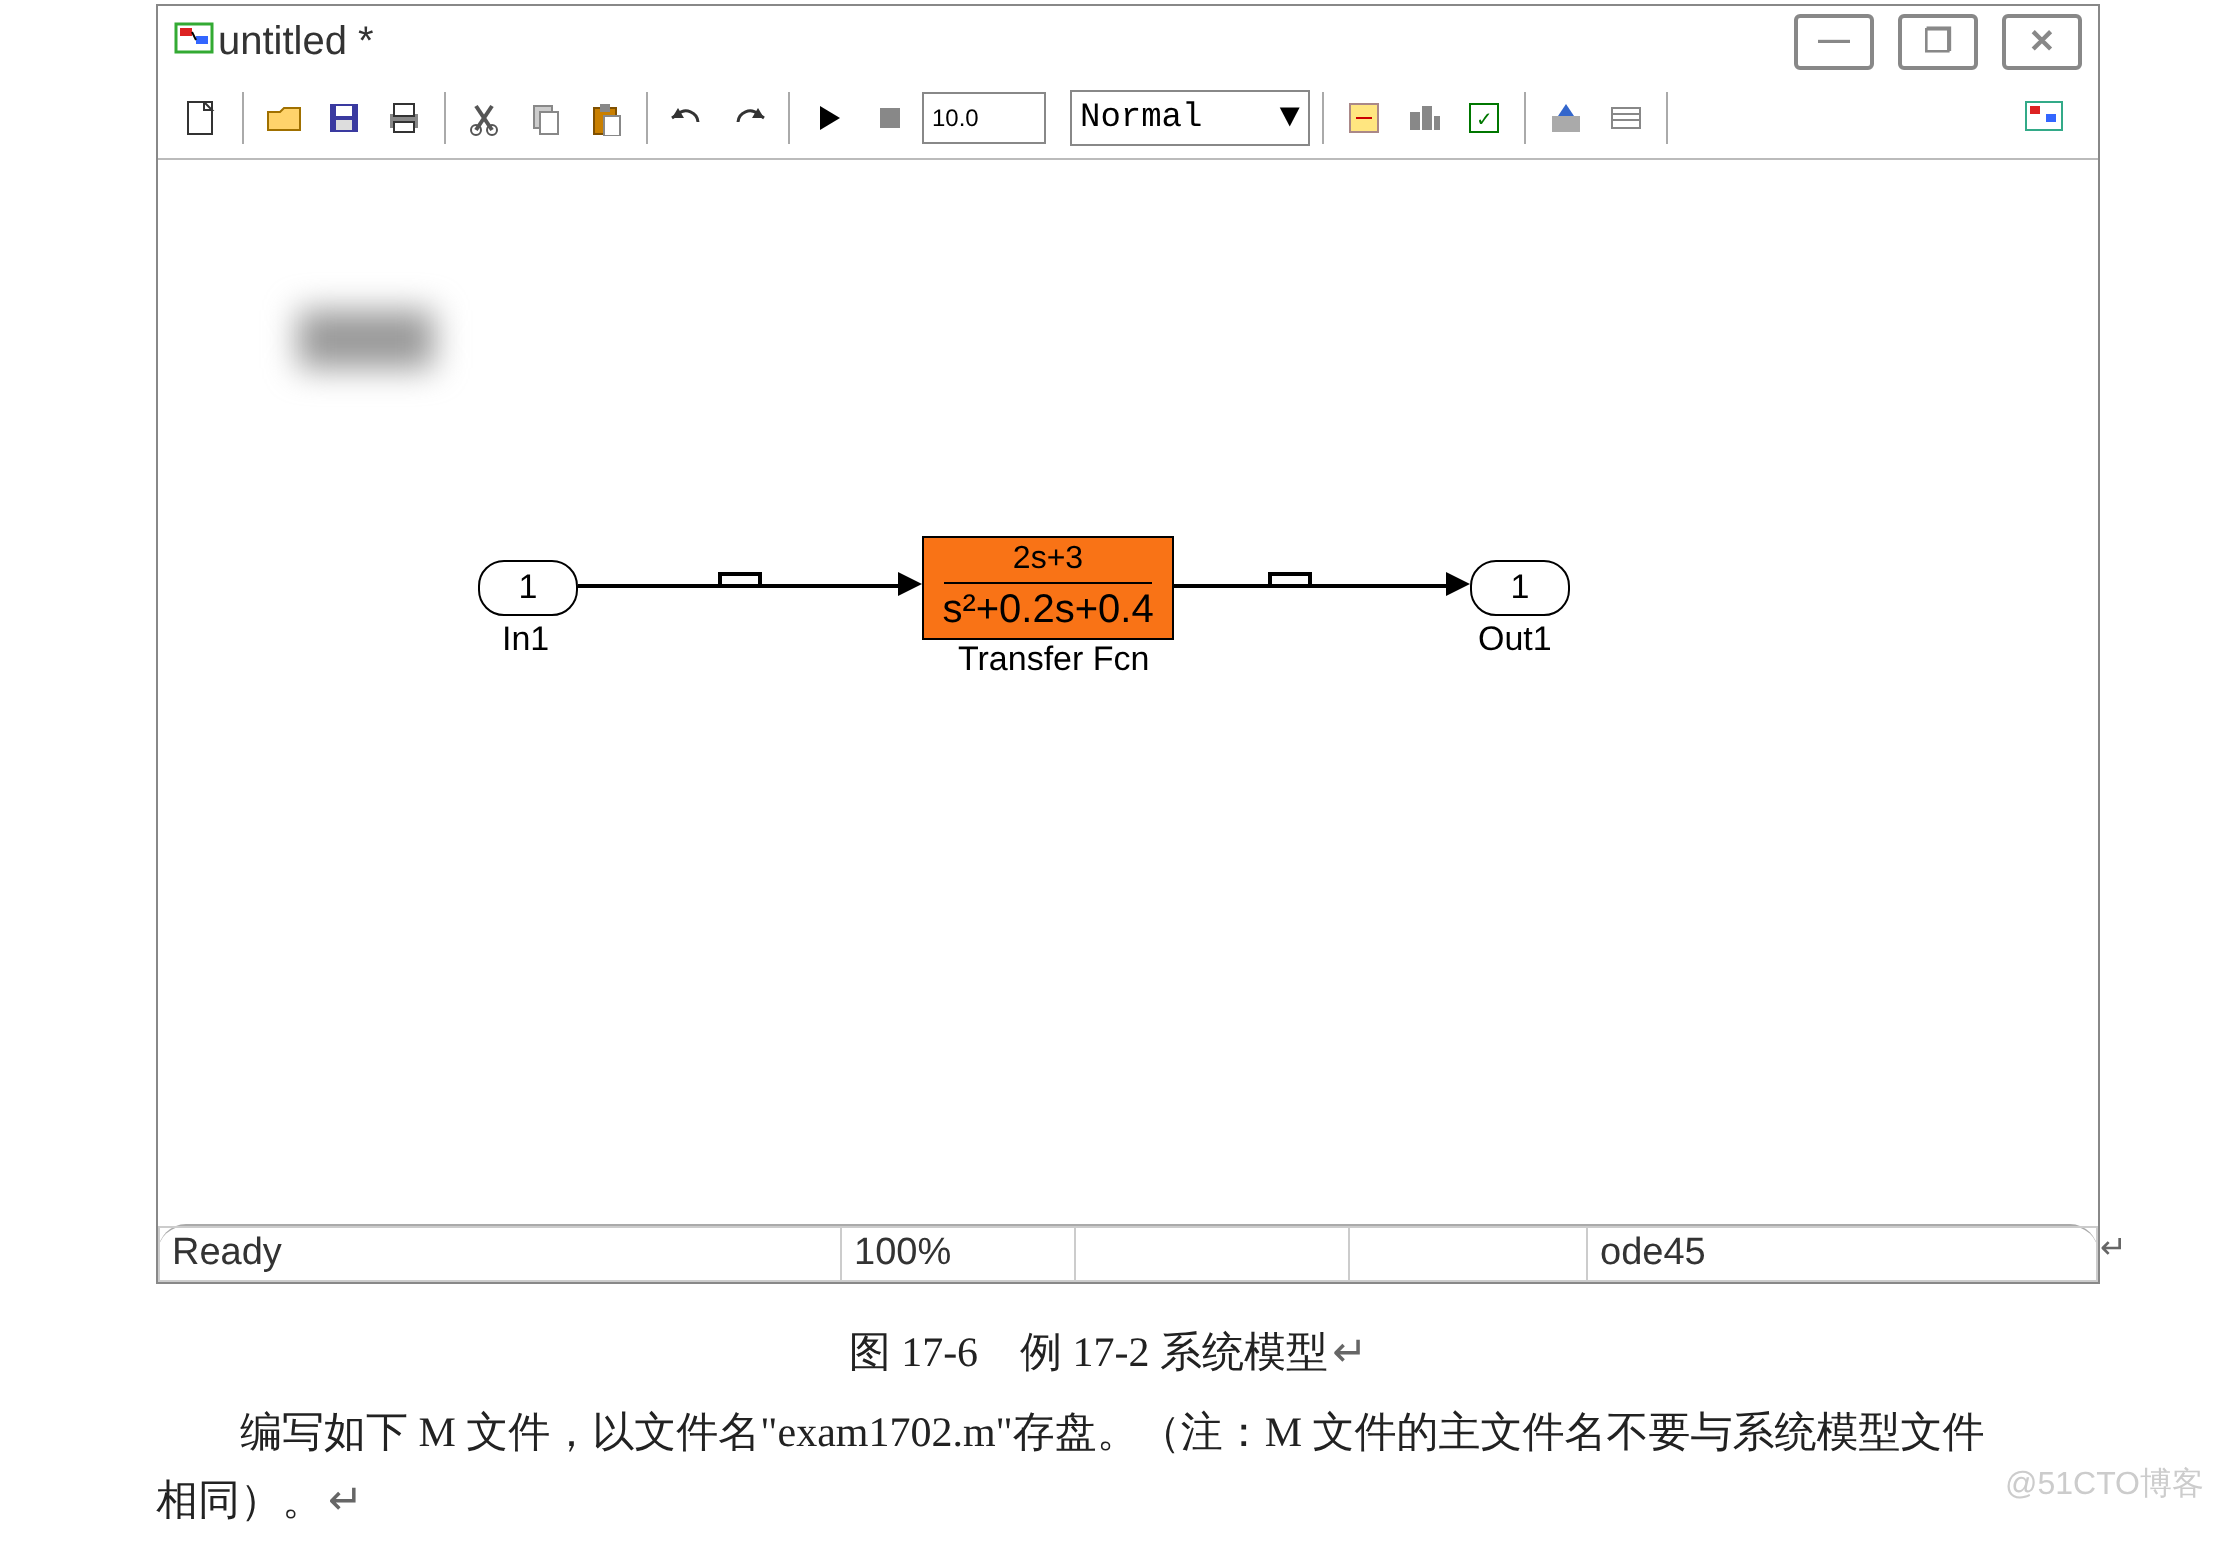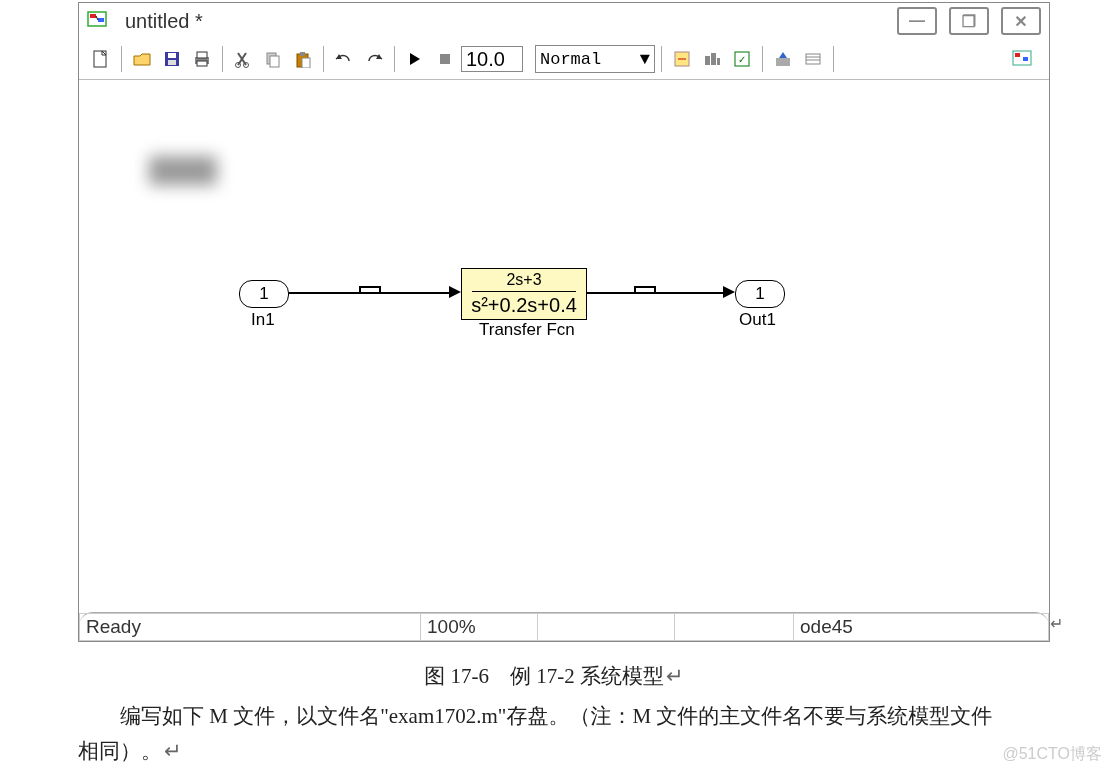--- a/index.html
+++ b/index.html
@@ -24,21 +24,21 @@
   }
   .titlebar {
     height: 36px;
     display: flex;
     align-items: center;
     padding-left: 8px;
     font-size: 20px;
     color: #333;
     justify-content: space-between;
   }
-  .titlebar .left { display: flex; align-items: center; gap: 16px; }
+  .titlebar .left { display: flex; align-items: center; gap: 0; }
   .tb-controls { display: flex; gap: 12px; margin-right: 8px; }
   .tb-box { width: 36px; height: 24px; border: 2px solid #888; border-radius: 3px; display:flex;align-items:center;justify-content:center; color:#888; font-size:16px; font-weight:bold;}
   .menubar {
     height: 32px;
     display: flex;
     align-items: center;
     gap: 2px;
     padding-left: 16px;
     font-size: 20px;
     color: #4a4a4a;
@@ -56,21 +56,21 @@
     gap: 2px;
   }
   .tbtn {
     width: 28px; height: 28px;
     display: flex; align-items: center; justify-content: center;
     font-size: 16px;
   }
   .sep { width: 1px; height: 26px; background: #aaa; margin: 0 4px; }
   .simtime {
     width: 56px; height: 24px; border: 1px solid #888; background: #fff;
-    font-family: Arial; font-size: 20px; display: flex; align-items: center; padding-left: 4px;
+    font-family: Arial; font-size: 12px; display: flex; align-items: center; padding-left: 4px;
   }
   .modesel {
     width: 110px; height: 26px; border: 1px solid #888; background: #fff;
     display: flex; align-items: center; justify-content: space-between;
     padding: 0 4px; font-family: "Courier New", monospace; font-size: 17px;
     margin-left: 10px;
   }
   .canvas {
     flex: 1;
     position: relative;
@@ -83,21 +83,21 @@
   }
   
   .port {
     position: absolute; width: 48px; height: 26px;
     border: 1.5px solid #000; border-radius: 13px;
     display: flex; align-items: center; justify-content: center;
     font-family: Arial; font-size: 17px; background:#fff;
   }
   .port-label { position: absolute; font-family: Arial; font-size: 17px; color:#000; text-align:center;}
   .tfcn {
-    position: absolute; border: 1.5px solid #000; background:#fef9c3;
+    position: absolute; border: 1.5px solid #000; background:#f97316;
     width: 124px; height: 50px; display:flex;flex-direction:column;align-items:center;justify-content:center;
     font-family: Arial; font-size: 16px;
   }
   .tfcn .divline { width: 104px; border-top: 1.5px solid #000; margin: 2px 0;}
   .arrowline {
     position: absolute; height: 1.5px; background: #000;
   }
   .arrowhead {
     position: absolute; width: 0; height: 0;
     border-top: 6px solid transparent;
@@ -113,21 +113,21 @@
   }
   .caption {
     position: absolute; top: 662px; left: 0; width: 1108px;
     text-align: center; font-family: "SimSun", serif; font-size: 21px; color:#222;
   }
   .bodytext {
     position: absolute; top: 700px; left: 78px; width: 970px;
     font-family: "SimSun", serif; font-size: 21px; color:#222; line-height: 1.6;
   }
   .footwatermark {
-    position: absolute; right: 6px; bottom: 6px; color:#ccc; font-size: 16px;
+    position: absolute; right: 6px; bottom: 18px; color:#ccc; font-size: 16px;
   }
   .retglyph { font-family: Arial; color:#666; margin-left: 2px;}
   .appicon {
     width: 22px; height: 20px; display:inline-block;
   }
 </style>
 </head>
 <body>
 
 <div class="window">

